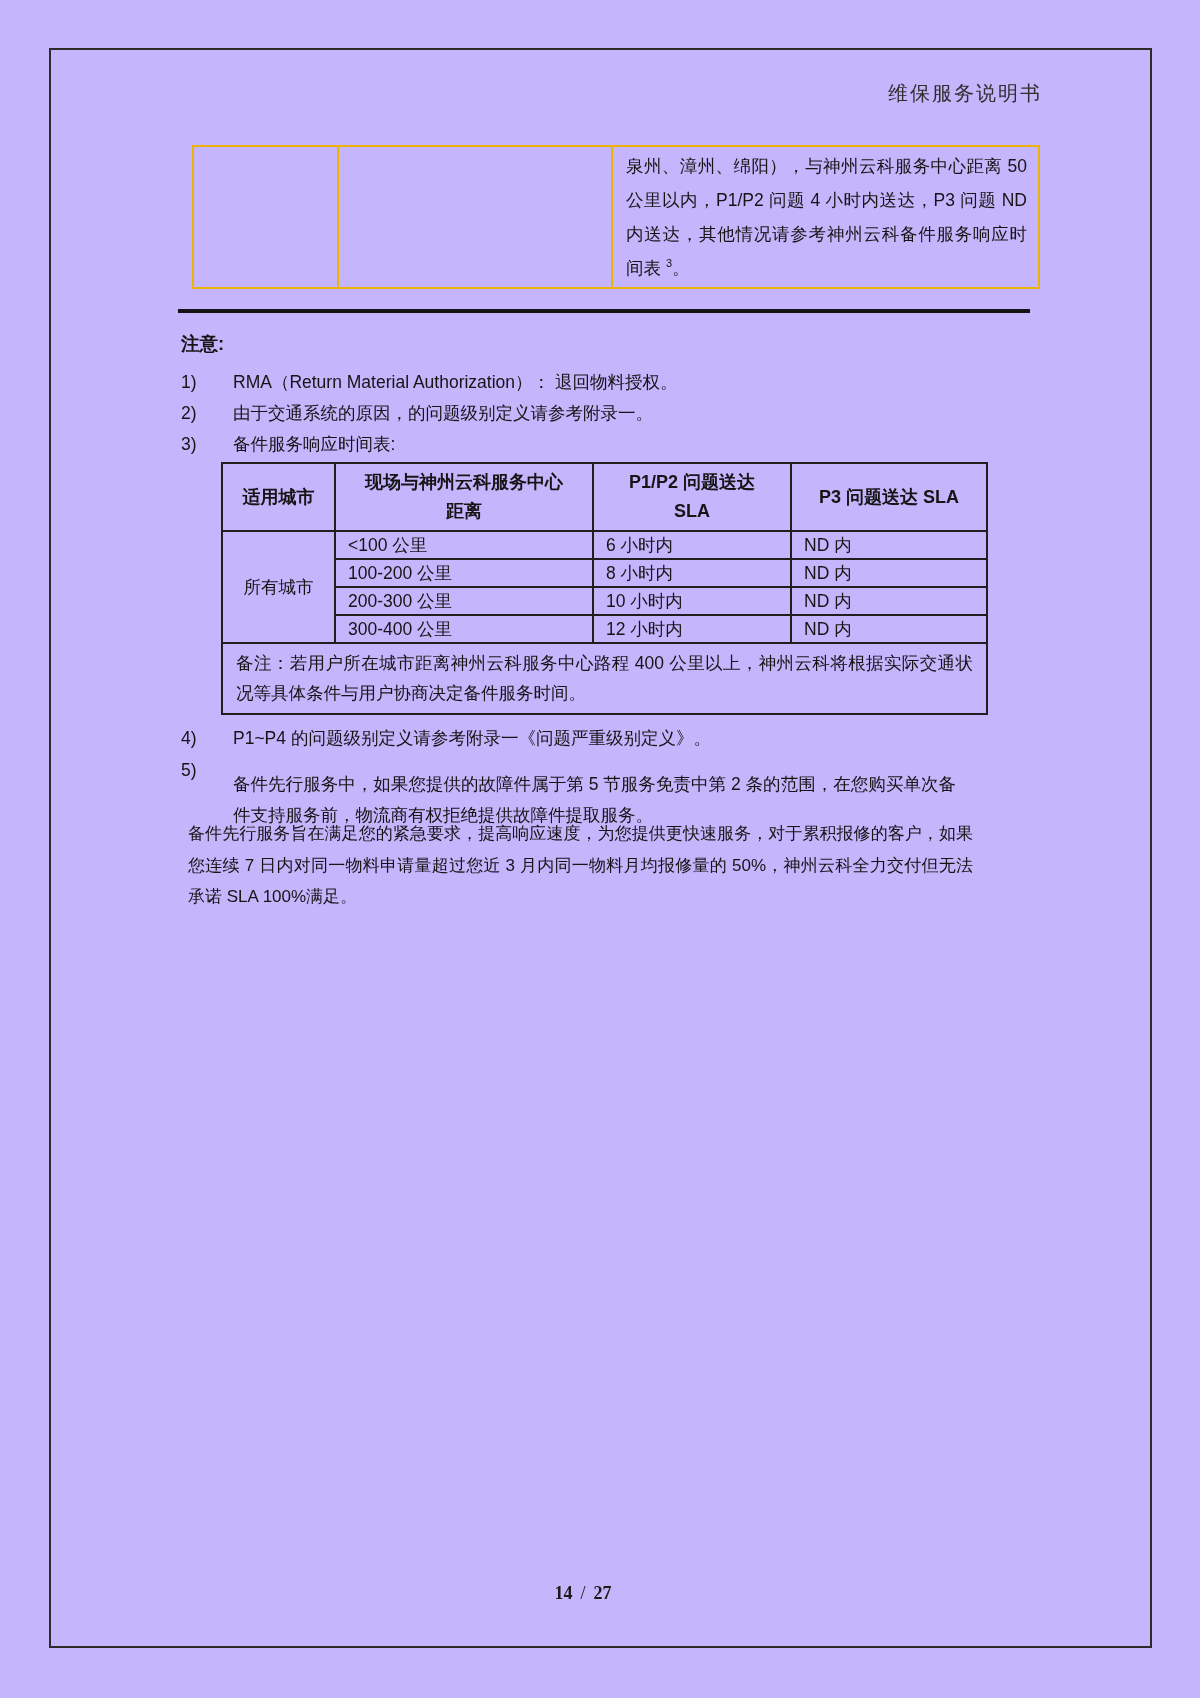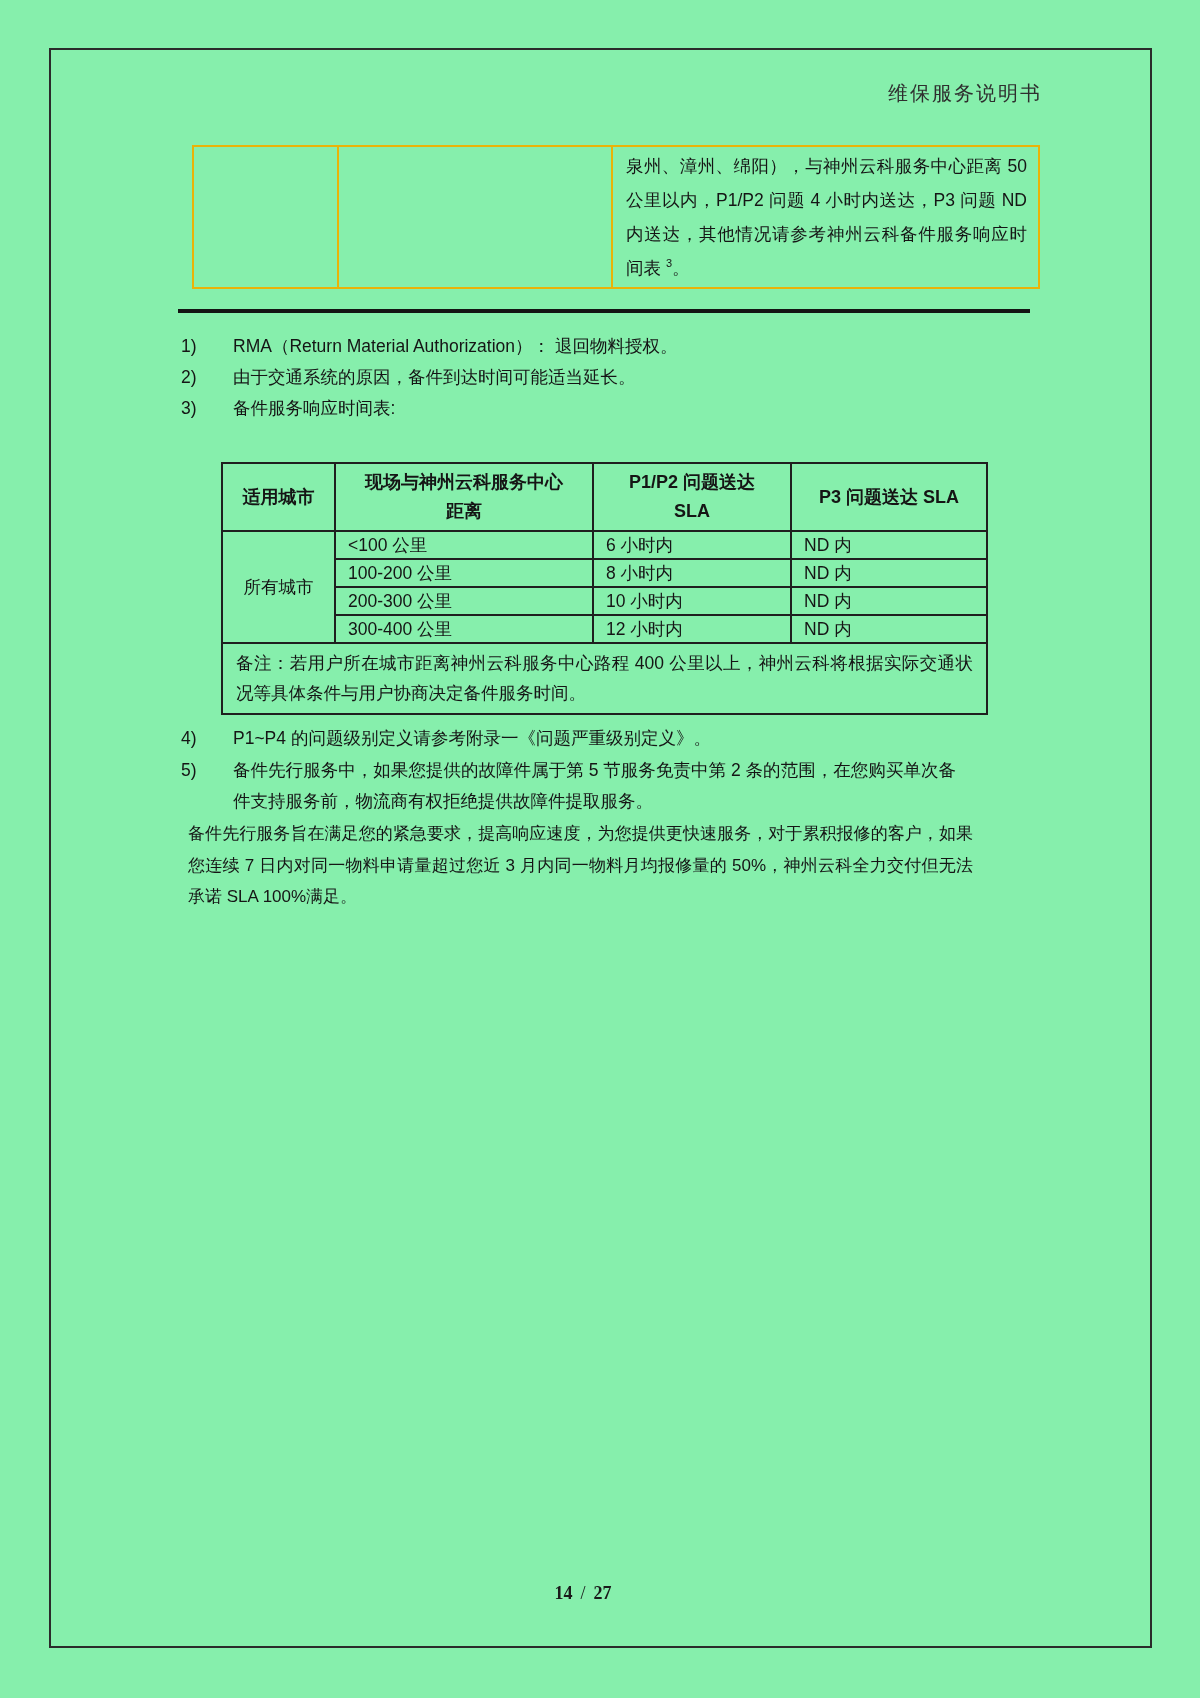--- a/index.html
+++ b/index.html
@@ -1,21 +1,21 @@
 <!DOCTYPE html>
 <html><head>
 <meta charset="utf-8">
 <style>
   html,body{margin:0;padding:0;background:#ffffff;}
   body{
     width:1200px;height:1698px;
     font-family:"Liberation Sans","DejaVu Sans",sans-serif;
     color:#1c1c1c;
   }
-  .page{position:relative;width:1200px;height:1698px;background:#86efac;overflow:hidden;}
+  .page{position:relative;width:1200px;height:1698px;background:#c4b5fd;overflow:hidden;}
   .page-border{
     position:absolute;left:49px;top:48px;width:1103px;height:1600px;
     border:2px solid #2b2b2b;box-sizing:border-box;
   }
   .doc-header{
     position:absolute;top:80px;left:888px;
     font-family:"Liberation Serif","DejaVu Serif",serif;
     font-size:20px;letter-spacing:2px;color:#2e2e2e;white-space:nowrap;
   }
   
@@ -32,21 +32,21 @@
   sup{font-size:11px;vertical-align:super;line-height:0;}
   
   .rule{position:absolute;left:178px;top:309px;width:852px;height:4px;background:#141414;}
   
   .notes{position:absolute;left:181px;top:331px;font-size:17.5px;color:#151515;}
   .notes-title{font-weight:bold;font-size:18.5px;line-height:26px;margin-bottom:10px;}
   .note-item{display:flex;line-height:31px;}
   .note-num{flex:0 0 52px;width:52px;}
   .notes2{position:absolute;left:181px;top:723px;font-size:17.5px;color:#151515;}
   .notes2 .note-item{line-height:31.5px;}
-  .wrap-text{width:723px;text-align:justify;}
+  .wrap-text{width:723px;text-align:justify;margin-top:14px;}
   
   .t2{
     position:absolute;left:221px;top:462px;width:765px;
     border-collapse:collapse;table-layout:fixed;font-size:17.5px;color:#151515;padding-left:12px;
   }
   .t2 th,.t2 td{border:2px solid #1f1f1f;box-sizing:border-box;}
   .t2 th{
     font-weight:bold;text-align:center;vertical-align:middle;
     line-height:29px;padding:4px 6px;white-space:pre-line;height:66px;font-size:18px;
   }
@@ -86,27 +86,28 @@
         <td class="c1"></td>
         <td class="c2"></td>
         <td class="c3"><span>泉州、漳州、绵阳），与神州云科服务中心距离 50 公里以内，P1/P2 问题 4 小时内送达，P3 问题 ND 内送达，其他情况请参考神州云科备件服务响应时间表 </span><sup>3</sup><span>。</span></td>
       </tr>
     </tbody>
   </table>
 
   <div class="rule"></div>
 
   <div class="notes">
+    <div class="notes-title">注意:</div>
     <div class="note-item">
       <span class="note-num">1)</span>
       <span class="note-text">RMA（Return Material Authorization）： 退回物料授权。</span>
     </div>
     <div class="note-item">
       <span class="note-num">2)</span>
-      <span class="note-text">由于交通系统的原因，备件到达时间可能适当延长。</span>
+      <span class="note-text">由于交通系统的原因，的问题级别定义请参考附录一。</span>
     </div>
     <div class="note-item">
       <span class="note-num">3)</span>
       <span class="note-text">备件服务响应时间表:</span>
     </div>
   </div>
 
   <table class="t2">
     <colgroup>
       <col style="width:113px">

